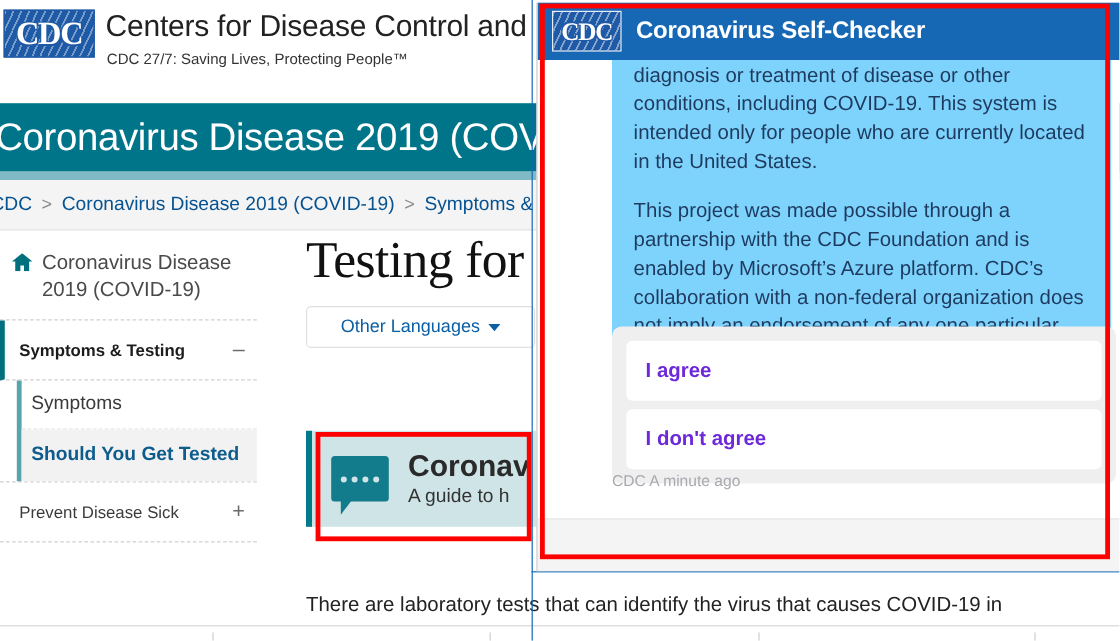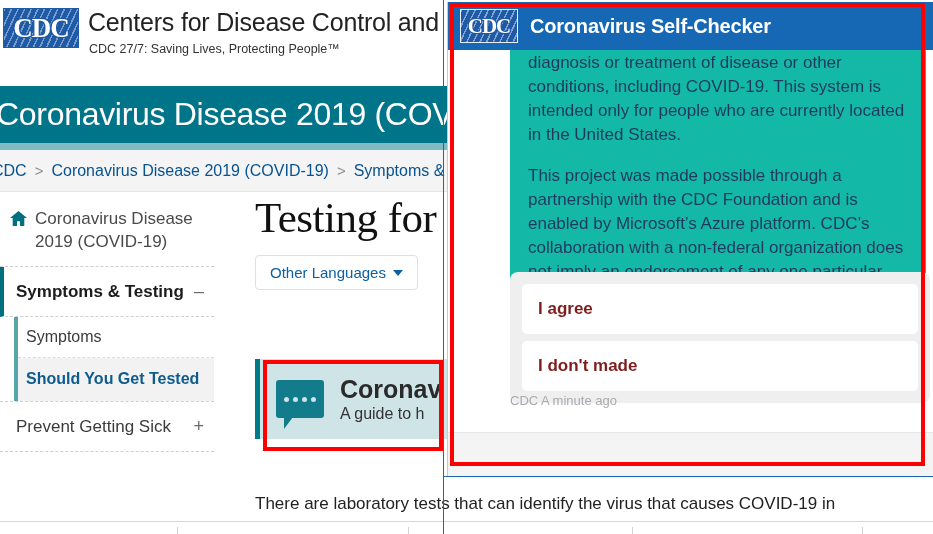--- a/index.html
+++ b/index.html
@@ -79,21 +79,21 @@
     border-bottom: 1px dashed #cfcfcf;
   }
   .home-icon { flex: 0 0 auto; margin-top: 3px; }
   .nav-home .label { font-size: 17px; color: #4a4a4a; line-height: 1.35; }
   .nav-section {
     position: relative; padding: 14px 10px 14px 16px;
     border-bottom: 1px dashed #cfcfcf;
     display: flex; align-items: baseline; justify-content: space-between;
   }
   .nav-section.active { border-left: 4px solid #00707f; padding-left: 12px; }
-  .nav-section .label { font-size: 17px; font-weight: 700; color: #1c1c1c; }
+  .nav-section .label { font-size: 14px; font-weight: 700; color: #1c1c1c; }
   .nav-section .label.normal { font-weight: 400; color: #3b3b3b; }
   .nav-section .toggle { font-size: 18px; color: #6b6b6b; padding-left: 6px; }
   .nav-sub {
     border-left: 4px solid #59a3ad;
     margin-left: 14px;
   }
   .nav-sub-item {
     padding: 11px 10px 11px 8px; font-size: 16px; color: #3b3b3b;
     border-bottom: 1px dashed #dedede;
   }
@@ -105,21 +105,21 @@
 
   
   .main { position: absolute; left: 255px; top: 196px; width: 678px; }
   .page-title {
     font-family: "Liberation Serif", serif;
     font-size: 43px; color: #111111; letter-spacing: -0.5px;
     line-height: 1.0; white-space: nowrap;
   }
   .lang-btn {
     display: inline-flex; align-items: center; gap: 7px;
-    margin-top: 16px; padding: 8px 14px;
+    margin-top: 16px; padding: 8px 28px;
     border: 1px solid #e0e0e0; border-radius: 4px; background: #ffffff;
     font-size: 15px; color: #0b5fa5; cursor: pointer;
   }
   .caret-down {
     width: 0; height: 0; border-left: 5px solid transparent;
     border-right: 5px solid transparent; border-top: 6px solid #0b5fa5;
   }
 
   
   .promo-card {
@@ -198,32 +198,32 @@
     text-shadow: 1px 1px 0 #1f5aa6, -1px -1px 0 #1f5aa6, 1px -1px 0 #1f5aa6, -1px 1px 0 #1f5aa6;
   }
   .sc-title { color: #ffffff; font-size: 20px; font-weight: 700; letter-spacing: -0.2px; }
 
   .sc-body {
     position: absolute; left: 0; top: 48px; width: 486px; height: 382px;
     background: #ffffff; overflow: hidden;
   }
   .sc-msg {
     position: absolute; left: 62px; width: 416px;
-    background: #14b8a6; border-radius: 8px; padding: 14px 18px 16px 18px;
+    background: #7dd3fc; border-radius: 8px; padding: 14px 18px 16px 18px;
   }
   .sc-msg p { font-size: 17px; color: #1f3a5f; line-height: 1.42; }
   .sc-msg p + p { margin-top: 16px; }
   .sc-msg-1 { top: -13px; }
   .sc-msg-choices {
     position: absolute; left: 62px; top: 222px; width: 420px;
     background: #efefef; border-radius: 8px; padding: 12px;
   }
   .sc-choice {
     background: #ffffff; border-radius: 5px; padding: 15px 16px;
-    font-size: 17px; color: #7f1d1d; font-weight: 700; cursor: pointer;
+    font-size: 17px; color: #6d28d9; font-weight: 700; cursor: pointer;
   }
   .sc-choice + .sc-choice { margin-top: 7px; }
   .sc-stamp {
     position: absolute; left: 62px; top: 343px;
     font-size: 13px; color: #a9a9b0; white-space: nowrap;
   }
   .sc-footer {
     position: absolute; left: 0; top: 430px; width: 486px; height: 44px;
     background: #f4f4f4; border-top: 1px solid #e6e6e6;
   }
@@ -280,21 +280,21 @@
         <div class="nav-sub-item">
           <span>Symptoms</span>
         </div>
         <div class="nav-sub-item current">
           <span>Should You Get Tested</span>
         </div>
       </div>
     </div>
 
     <div class="nav-section">
-      <span class="label normal">Prevent Getting Sick</span>
+      <span class="label normal">Prevent Disease Sick</span>
       <span class="toggle">+</span>
     </div>
   </div>
 
   <div class="main">
     <div class="page-title">Testing for</div>
 
     <div class="lang-btn">
       <span>Other Languages</span>
       <span class="caret-down"></span>
@@ -344,21 +344,21 @@
       <div class="sc-msg sc-msg-1">
         <p>diagnosis or treatment of disease or other conditions, including COVID-19. This system is intended only for people who are currently located in the United States.</p>
         <p>This project was made possible through a partnership with the CDC Foundation and is enabled by Microsoft’s Azure platform. CDC’s collaboration with a non-federal organization does not imply an endorsement of any one particular service, product, or enterprise.</p>
       </div>
 
       <div class="sc-msg-choices">
         <div class="sc-choice">
           <span>I agree</span>
         </div>
         <div class="sc-choice">
-          <span>I don't made</span>
+          <span>I don't agree</span>
         </div>
       </div>
 
       <div class="sc-stamp">CDC A minute ago</div>
     </div>
 
     <div class="sc-footer"></div>
   </div>
 
   <div class="sc-highlight"></div>

